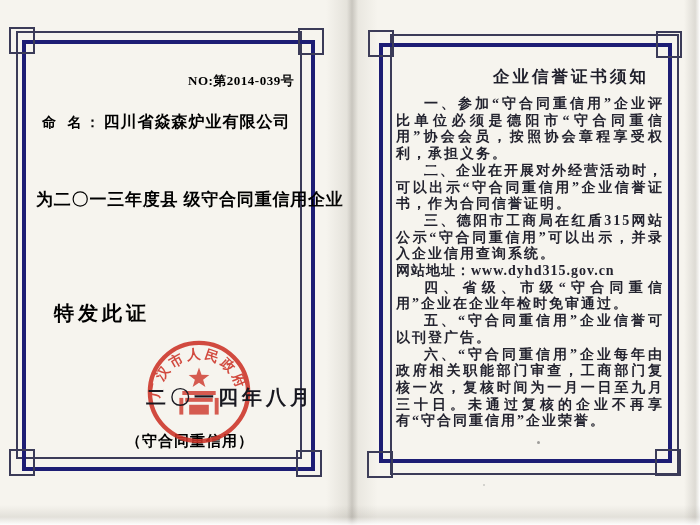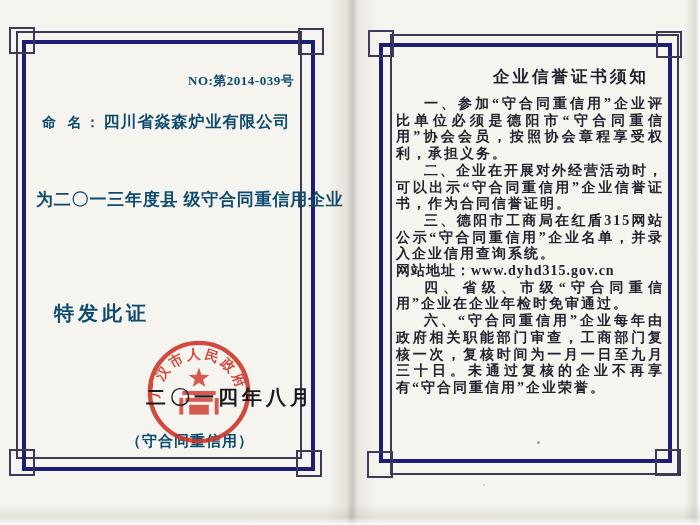--- a/index.html
+++ b/index.html
@@ -29,21 +29,21 @@
   }
   .speck{position:absolute;border-radius:50%;background:rgba(70,70,70,0.5);}
 
   
   .rect{position:absolute;box-sizing:border-box;}
   .thin{border:2px solid #3b3b58;}
   .thick{border:4px solid #1d1d74;}
   .corner{position:absolute;box-sizing:border-box;width:26px;height:27px;border:2px solid #3b3b58;background:transparent;}
 
   
-  .t{position:absolute;white-space:nowrap;color:#0c4a6e;font-weight:700;}
+  .t{position:absolute;white-space:nowrap;color:#000000;font-weight:700;}
   .serial{left:188px;top:72px;font-size:13px;letter-spacing:0.5px;}
   .nameline{left:42px;top:112px;display:flex;align-items:baseline;}
   .namelabel{font-size:14px;letter-spacing:4px;}
   .company{font-size:16px;font-family:"Liberation Sans","DejaVu Sans",sans-serif;letter-spacing:1px;}
   .award{left:36px;top:188px;font-size:17px;letter-spacing:0.8px;}
   .issue{left:54px;top:300px;font-size:20px;letter-spacing:4px;}
   .dateline{left:146px;top:384px;font-size:20px;letter-spacing:4px;z-index:3;color:#181820;}
   .validity{left:126px;top:432px;font-size:15px;letter-spacing:1px;}
   .sealwrap{position:absolute;left:145px;top:338px;width:108px;height:108px;z-index:2;}
 
@@ -118,23 +118,24 @@
     <div class="corner" style="left:368px;top:30px;"></div>
     <div class="corner" style="left:656px;top:31px;"></div>
     <div class="corner" style="left:367px;top:451px;"></div>
     <div class="corner" style="left:655px;top:449px;"></div>
 
     <div class="r-title">企业信誉证书须知</div>
 
     <div class="r-body">
       <p>一、参加“守合同重信用”企业评比单位必须是德阳市“守合同重信用”协会会员，按照协会章程享受权利，承担义务。</p>
       <p>二、企业在开展对外经营活动时，可以出示“守合同重信用”企业信誉证书，作为合同信誉证明。</p>
-      <p>三、德阳市工商局在红盾315网站公示“守合同重信用”企业名单，并录入企业信用查询系统。</p>
+      <p>三、德阳市工商局在红盾315网站公示“守合同重信用”可以出示，并录入企业信用查询系统。</p>
       <p class="noindent">网站地址：www.dyhd315.gov.cn</p>
       <p>四、省级、市级“守合同重信用”企业在企业年检时免审通过。</p>
+      <p>五、“守合同重信用”企业信誉可以刊登广告。</p>
       <p>六、“守合同重信用”企业每年由政府相关职能部门审查，工商部门复核一次，复核时间为一月一日至九月三十日。未通过复核的企业不再享有“守合同重信用”企业荣誉。</p>
     </div>
   </div>
 
   <div class="shade-crease"></div>
   <div class="shade-right"></div>
   <div class="shade-bottom"></div>
   <div class="speck" style="left:537px;top:441px;width:3px;height:3px;"></div>
   <div class="speck" style="left:483px;top:484px;width:2px;height:2px;opacity:.5;"></div>
 

